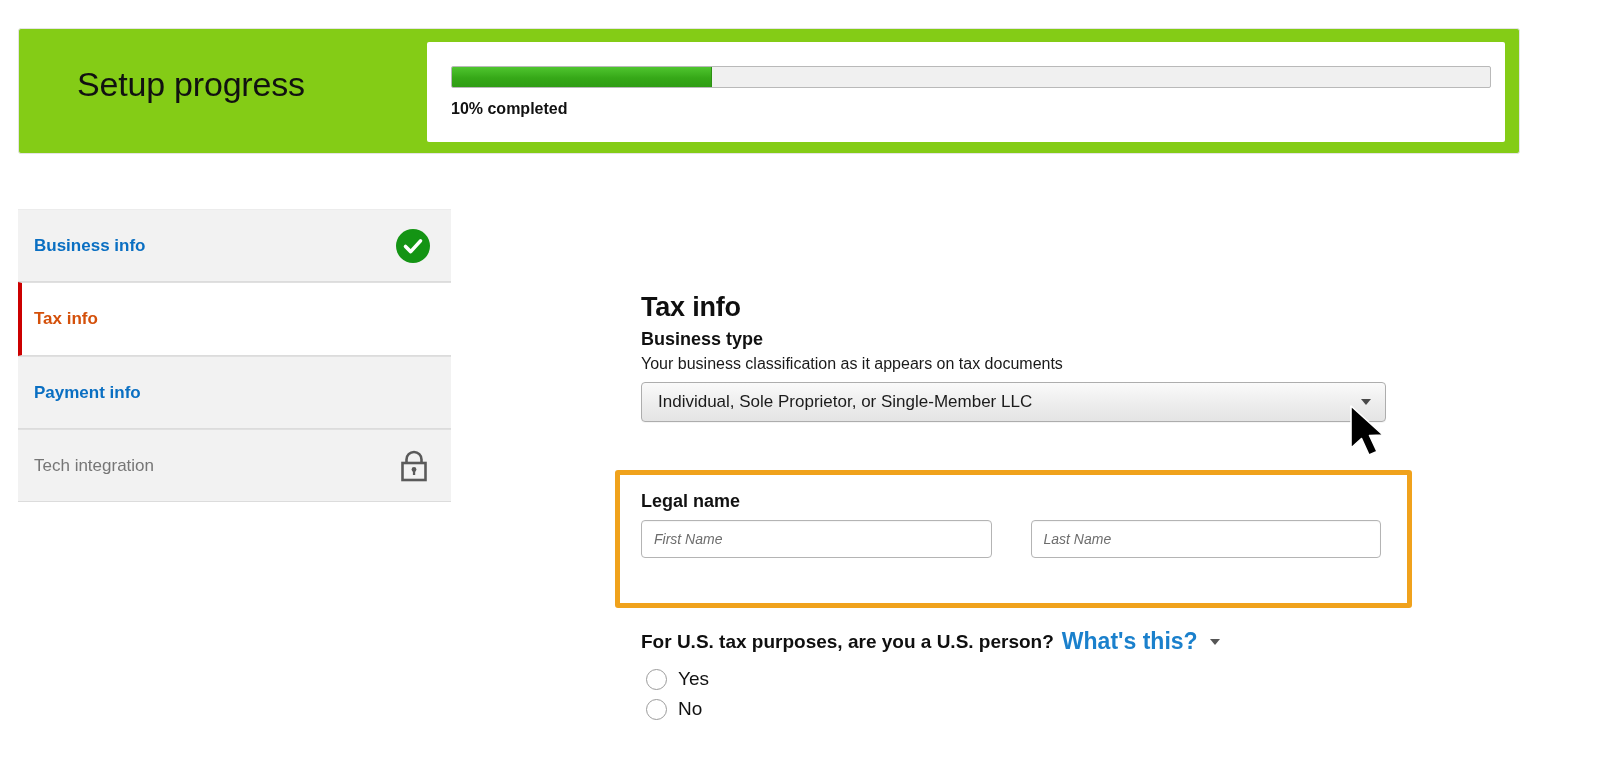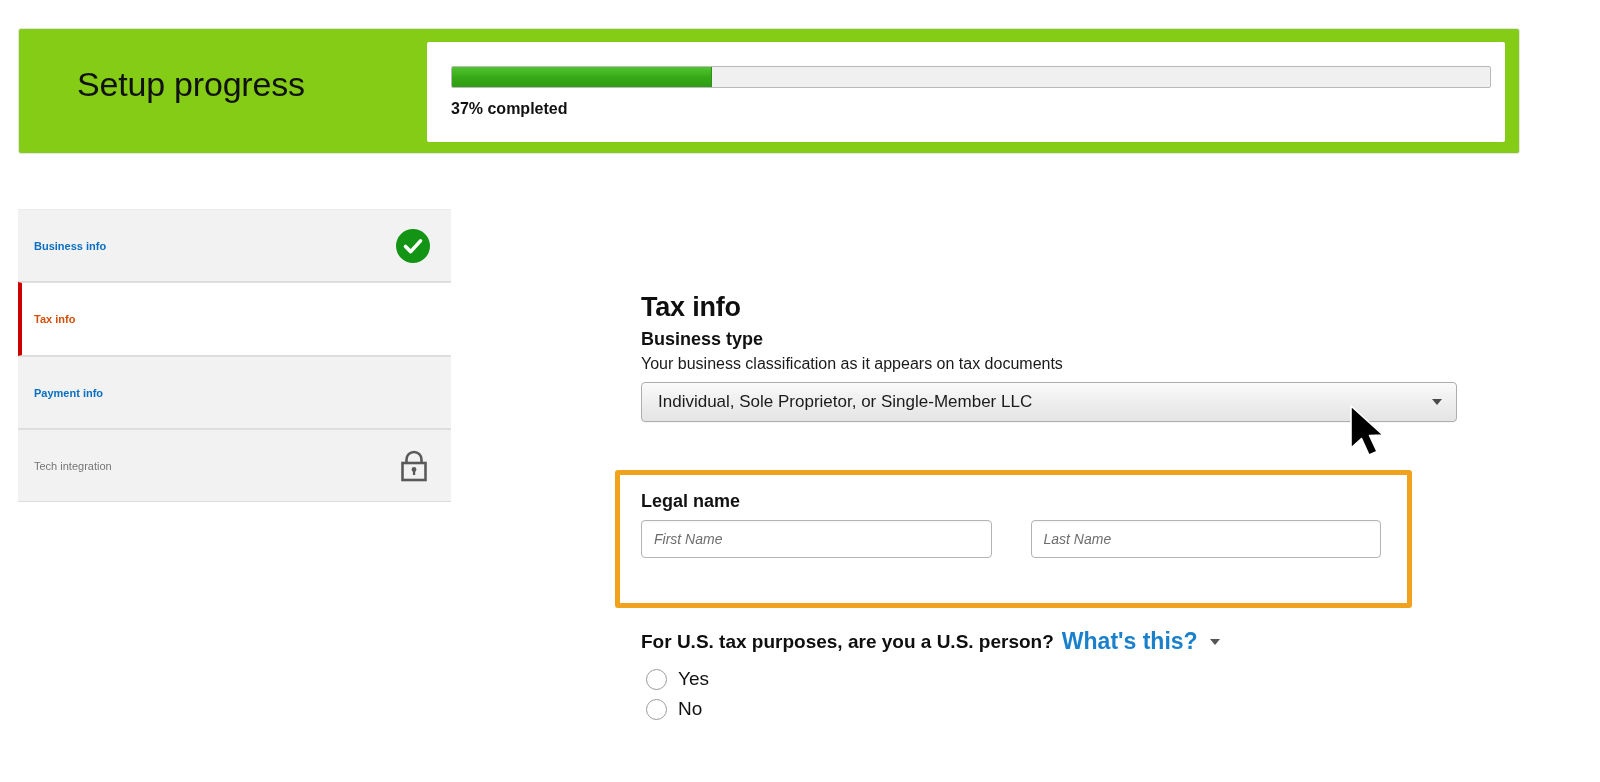--- a/index.html
+++ b/index.html
@@ -85,21 +85,21 @@
     height: 73px;
     background: #f2f2f2;
     border-top: 1px solid #e0e0e0;
     border-bottom: 1px solid #dcdcdc;
     display: flex;
     align-items: center;
   }
   .step:first-child { border-top: 1px solid #ececec; }
   .step-label {
     margin-left: 16px;
-    font-size: 11px;
+    font-size: 17px;
     font-weight: bold;
     color: #0a6fc2;
     white-space: nowrap;
   }
   .step.current {
     background: #ffffff;
     border-left: 4px solid #cc0000;
     height: 74px;
     border-bottom: 1px solid #dcdcdc;
   }
@@ -142,21 +142,21 @@
     margin: 0 0 5px 0;
   }
   .field-help {
     font-size: 16px;
     font-weight: normal;
     color: #1a1a1a;
     margin: 0 0 9px 0;
   }
   .select-box {
     position: relative;
-    width: 816px;
+    width: 745px;
     height: 40px;
     border: 1px solid #adadad;
     border-radius: 4px;
     background: linear-gradient(180deg, #fafafa 0%, #ededed 55%, #e4e4e4 100%);
     display: flex;
     align-items: center;
     box-shadow: 0 1px 0 rgba(0,0,0,0.04);
   }
   .select-value {
     margin-left: 16px;
@@ -282,21 +282,21 @@
 <body>
 
 <div class="page">
 
   <div class="progress-panel">
     <div class="progress-title">Setup progress</div>
     <div class="progress-card">
       <div class="progress-track">
         <div class="progress-fill" id="progress-fill" style="width: 25%;"></div>
       </div>
-      <div class="progress-label">37% completed</div>
+      <div class="progress-label">10% completed</div>
     </div>
   </div>
 
   <div class="sidebar">
 
     <div class="step">
       <span class="step-label">Business info</span>
       <span class="step-icon">
         <svg width="36" height="36" viewBox="0 0 36 36">
           <circle cx="18" cy="18" r="17" fill="#149414"></circle>

